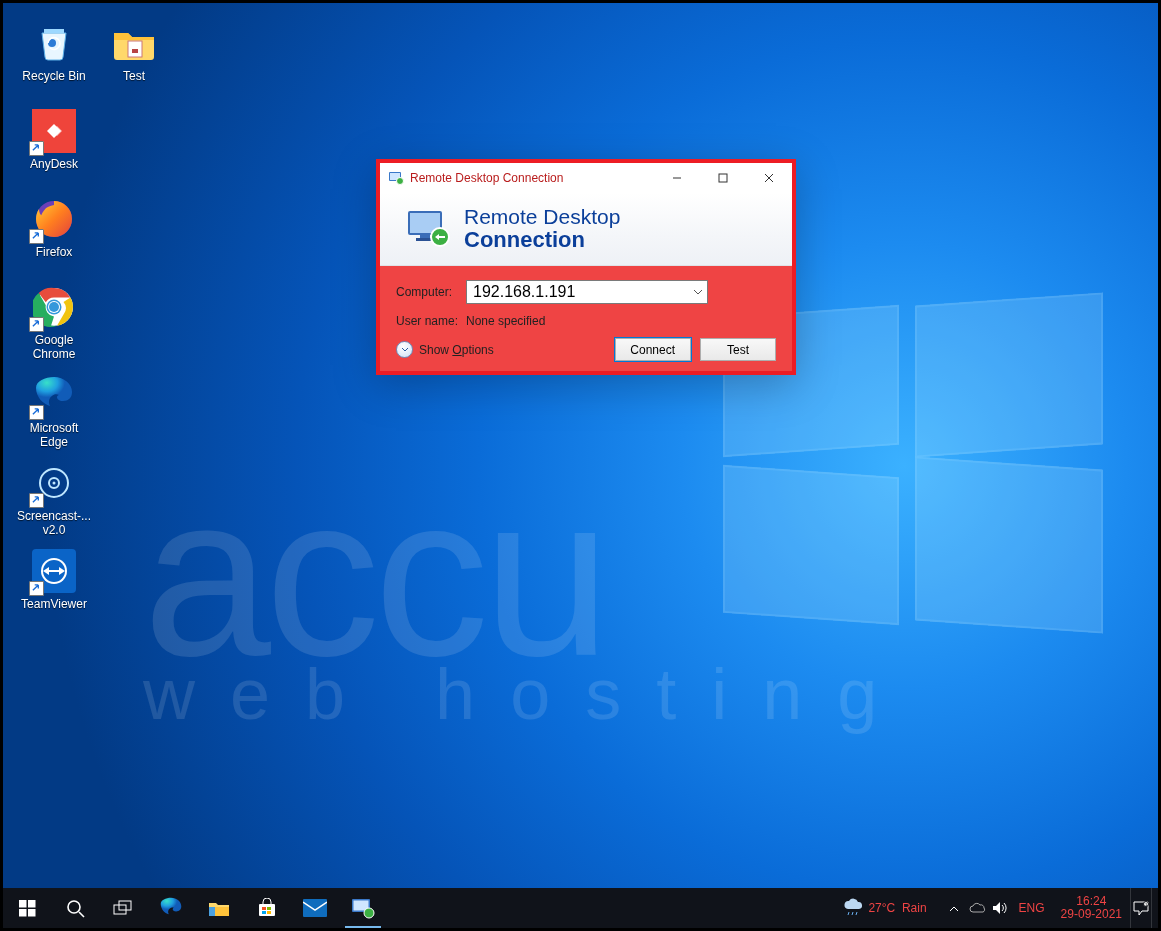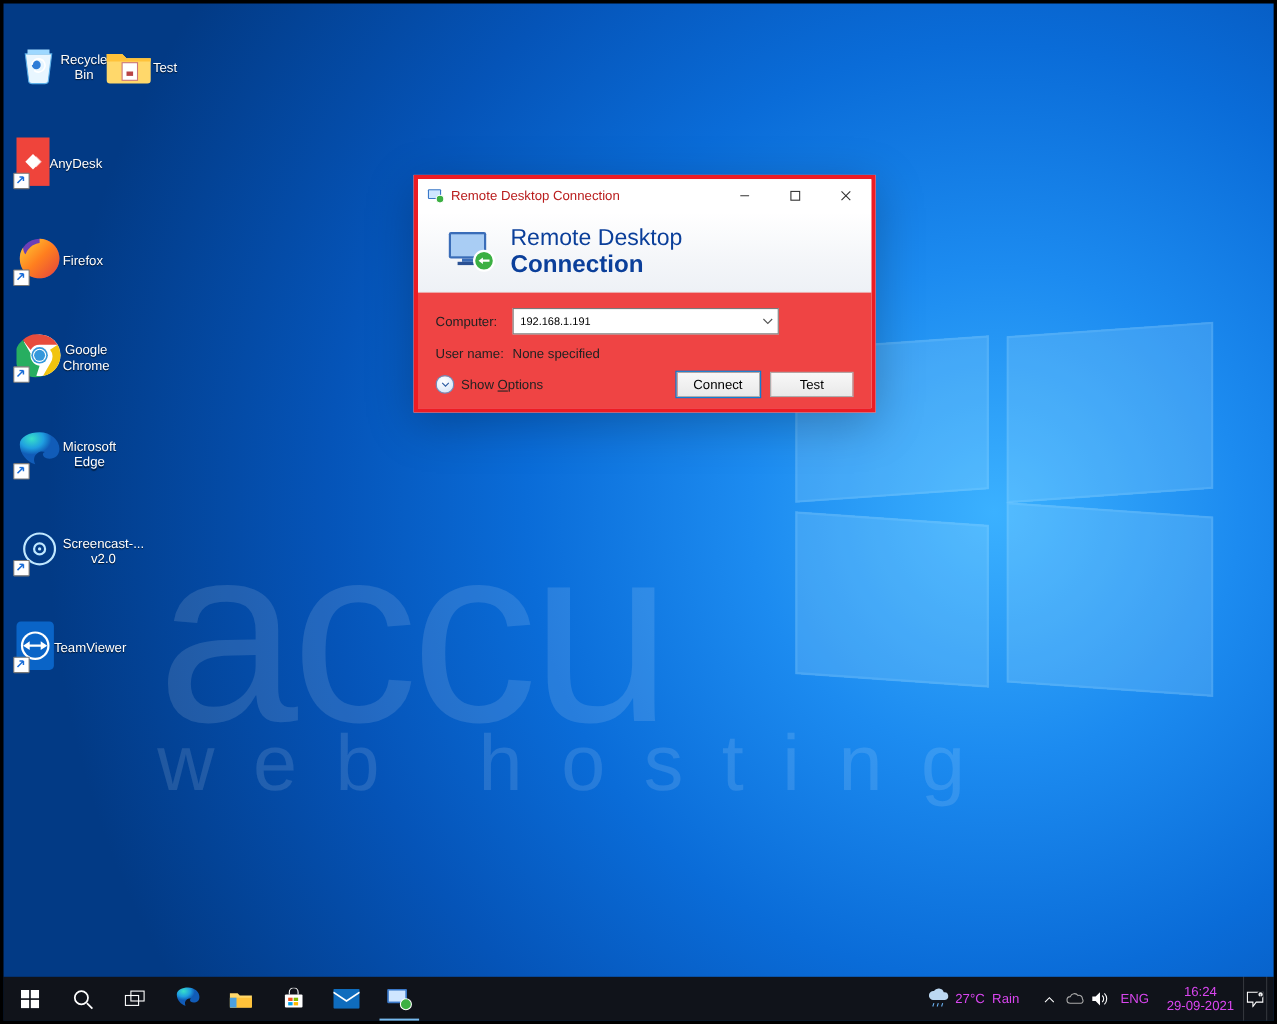--- a/index.html
+++ b/index.html
@@ -10,49 +10,49 @@
   .winlogo .pane{position:absolute;background:rgba(190,235,255,.55);box-shadow:inset 0 0 0 2px rgba(190,235,255,.6);}
   .winlogo .p1{left:0;top:8px;width:176px;height:140px;transform:skewY(-4deg);}
   .winlogo .p2{left:192px;top:-4px;width:188px;height:152px;transform:skewY(-4deg);}
   .winlogo .p3{left:0;top:168px;width:176px;height:148px;transform:skewY(4deg);}
   .winlogo .p4{left:192px;top:160px;width:188px;height:164px;transform:skewY(4deg);}
   .watermark{position:absolute;color:rgba(255,255,255,.12);white-space:nowrap;font-weight:400;}
   .wm-accu{left:140px;top:440px;font-size:230px;font-family:"Segoe UI",sans-serif;letter-spacing:-6px;}
   .wm-web{left:140px;top:650px;font-size:72px;letter-spacing:35px;}
   
   .desktop-icons{position:absolute;left:12px;top:18px;}
-  .dicon{width:78px;height:80px;display:flex;flex-direction:row;align-items:center;color:#fff;font-size:12px;text-align:center;text-shadow:0 1px 1px rgba(0,0,0,.7);margin-bottom:8px;cursor:pointer;}
+  .dicon{width:78px;height:80px;display:flex;flex-direction:column;align-items:center;color:#fff;font-size:12px;text-align:center;text-shadow:0 1px 1px rgba(0,0,0,.7);margin-bottom:8px;cursor:pointer;}
   .dicon .ig{width:44px;height:44px;display:flex;align-items:center;justify-content:center;margin-bottom:4px;position:relative;}
   .col2{position:absolute;left:92px;top:18px;}
   .shortcut{position:absolute;left:-3px;bottom:-3px;width:13px;height:13px;background:#fff;border:1px solid #777;border-radius:1px;display:flex;align-items:center;justify-content:center;color:#1a6dd8;}
   .shortcut svg{width:9px;height:9px;}
   
   .dialog-wrap{position:absolute;left:373px;top:156px;width:412px;border:4px solid #ed1c24;background:#fff;box-shadow:0 10px 40px rgba(0,0,0,.25);}
   .dialog{background:#fff;}
   .titlebar{height:30px;background:#fff;display:flex;align-items:center;font-size:12px;color:#b91c1c;}
   .titlebar .appicon{width:16px;height:16px;margin:0 6px 0 8px;display:flex;align-items:center;justify-content:center;}
   .titlebar .spacer{flex:1;}
   .titlebar .wbtn{width:46px;height:30px;display:flex;align-items:center;justify-content:center;color:#555;}
   .banner{background:linear-gradient(#fff,#f4f6f9 60%,#eef1f6);height:72px;display:flex;align-items:center;padding-left:24px;border-bottom:1px solid #dfe3e8;}
   .banner .monicon{width:48px;height:48px;position:relative;margin-right:12px;}
   .banner h1{margin:0;font-family:"Segoe UI",sans-serif;font-weight:400;font-size:21px;color:#0b3f9a;line-height:1.05;}
   .banner h1 b{font-weight:700;display:block;font-size:22px;}
   .body{background:#ef4444;padding:14px 16px 10px 16px;font-size:12px;color:#222;}
   .row{display:flex;align-items:center;margin-bottom:10px;}
   .row .lbl{width:70px;}
   .combo{flex:0 0 232px;height:22px;border:1px solid #7a7a7a;background:#fff;display:flex;align-items:center;padding:0 4px;justify-content:space-between;}
-  .combo input{border:0;outline:0;font-family:inherit;font-size:10px;width:200px;background:transparent;}
+  .combo input{border:0;outline:0;font-family:inherit;font-size:16px;width:200px;background:transparent;}
   .hint{margin:4px 0 22px 0;}
   .footer{display:flex;align-items:center;justify-content:space-between;}
   .showopt{display:flex;align-items:center;cursor:pointer;}
   .showopt .disc{width:15px;height:15px;border:1px solid #6d8dbb;border-radius:50%;background:radial-gradient(circle at 40% 30%,#fff,#cfe0f6);display:flex;align-items:center;justify-content:center;margin-right:6px;}
   .btn{min-width:76px;height:23px;border:1px solid #adadad;background:linear-gradient(#f8f8f8,#e9e9e9);font-family:inherit;font-size:12px;margin-left:6px;}
   .btn.def{box-shadow:0 0 0 1px #0078d7;}
   
-  .taskbar{position:absolute;left:3px;right:3px;bottom:3px;height:40px;background:#10131a;display:flex;align-items:center;color:#d946ef;}
+  .taskbar{position:absolute;left:3px;right:3px;bottom:3px;height:40px;background:#10131a;display:flex;align-items:center;color:#ef4444;}
   .tb-btn{width:48px;height:40px;display:flex;align-items:center;justify-content:center;cursor:pointer;position:relative;}
   .tb-btn.active::after{content:"";position:absolute;left:6px;right:6px;bottom:0;height:2px;background:#76b9ed;}
   .tray{margin-left:auto;display:flex;align-items:center;height:40px;font-size:12px;}
   .tray .weather{display:flex;align-items:center;margin-right:14px;}
   .tray .chev{margin:0 8px;}
   .tray .ticon{width:22px;display:flex;justify-content:center;}
   .tray .lang{margin:0 8px;font-size:12px;}
   .tray .clock{text-align:center;line-height:1.1;font-size:12px;margin:0 8px;}
   .tray .center{width:20px;height:40px;border-left:1px solid rgba(255,255,255,.15);display:flex;align-items:center;justify-content:center;}
   .border{position:absolute;inset:0;border:3px solid #000;pointer-events:none;box-sizing:border-box;}

